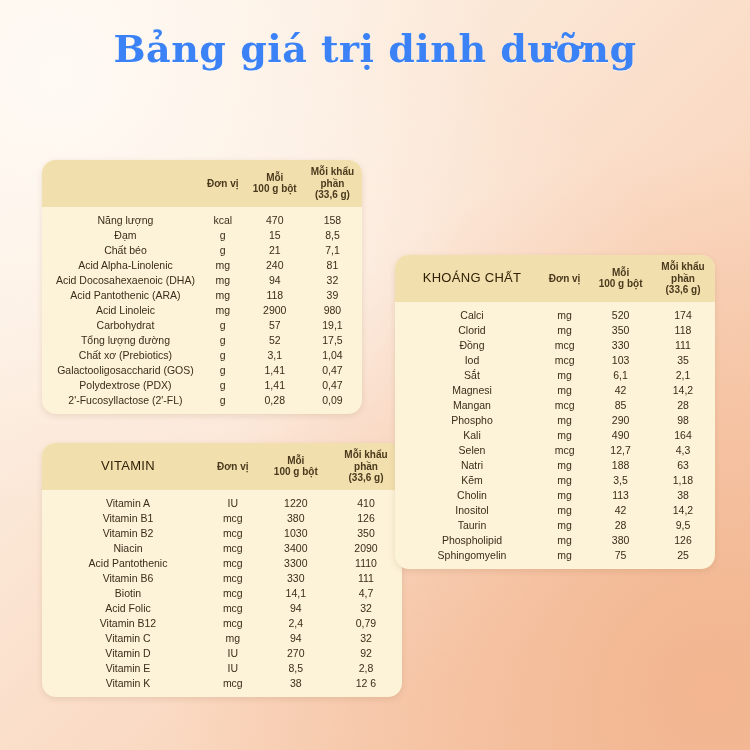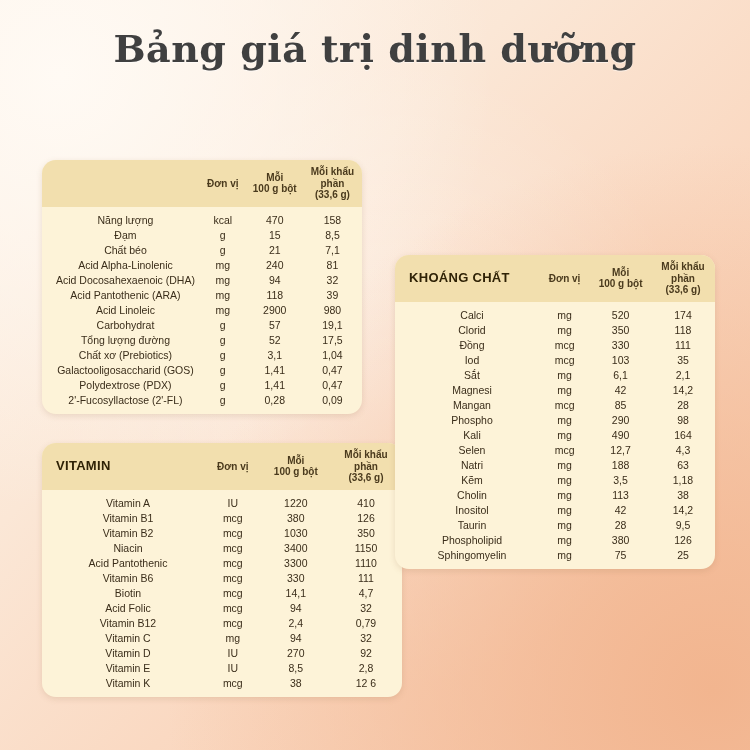--- a/index.html
+++ b/index.html
@@ -26,21 +26,21 @@
 
   .page-title {
     position: absolute;
     top: 26px;
     left: 0;
     right: 0;
     text-align: center;
     font-family: "DejaVu Serif", serif;
     font-weight: bold;
     font-size: 38px;
-    color: #404040;
+    color: #3b82f6;
     letter-spacing: 0.5px;
     text-shadow: 0 1px 0 rgba(255,255,255,0.5);
   }
 
   .card {
     position: absolute;
     background: #fdf3d8;
     border-radius: 14px;
     box-shadow: 0 2px 6px rgba(150,110,70,0.18);
     overflow: hidden;
@@ -61,24 +61,24 @@
   table.nut thead th {
     font-weight: bold;
     font-size: 10px;
     color: #4a3a1d;
     padding: 6px 4px;
     text-align: center;
     line-height: 1.15;
     vertical-align: middle;
   }
   table.nut thead th.th-cat {
-    text-align: left;
+    text-align: center;
     padding-left: 14px;
     font-size: 13px;
-    font-weight: bold;
+    font-weight: normal;
     color: #2f2206;
     letter-spacing: 0.3px;
   }
   table.nut tbody td {
     padding: 1.5px 4px;
     text-align: center;
     white-space: nowrap;
   }
   table.nut tbody td.name {
     text-align: center;
@@ -254,21 +254,21 @@
           <tr>
             <td class="name">Vitamin B2</td>
             <td>mcg</td>
             <td>1030</td>
             <td>350</td>
           </tr>
           <tr>
             <td class="name">Niacin</td>
             <td>mcg</td>
             <td>3400</td>
-            <td>1150</td>
+            <td>2090</td>
           </tr>
           <tr>
             <td class="name">Acid Pantothenic</td>
             <td>mcg</td>
             <td>3300</td>
             <td>1110</td>
           </tr>
           <tr>
             <td class="name">Vitamin B6</td>
             <td>mcg</td>

